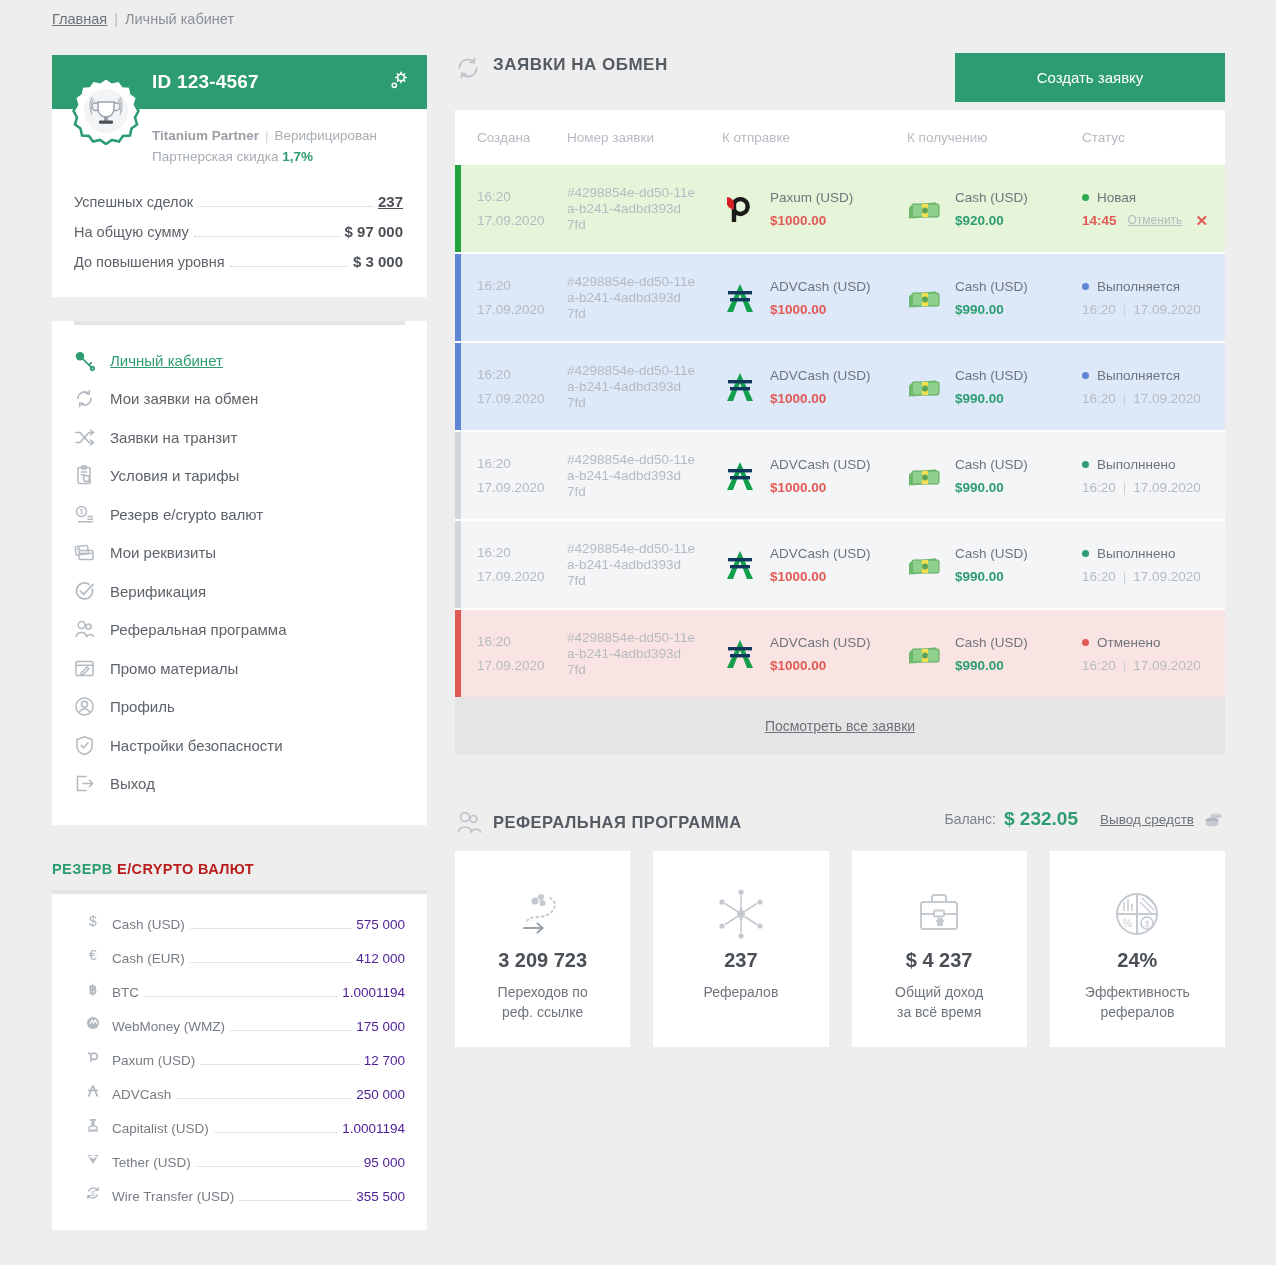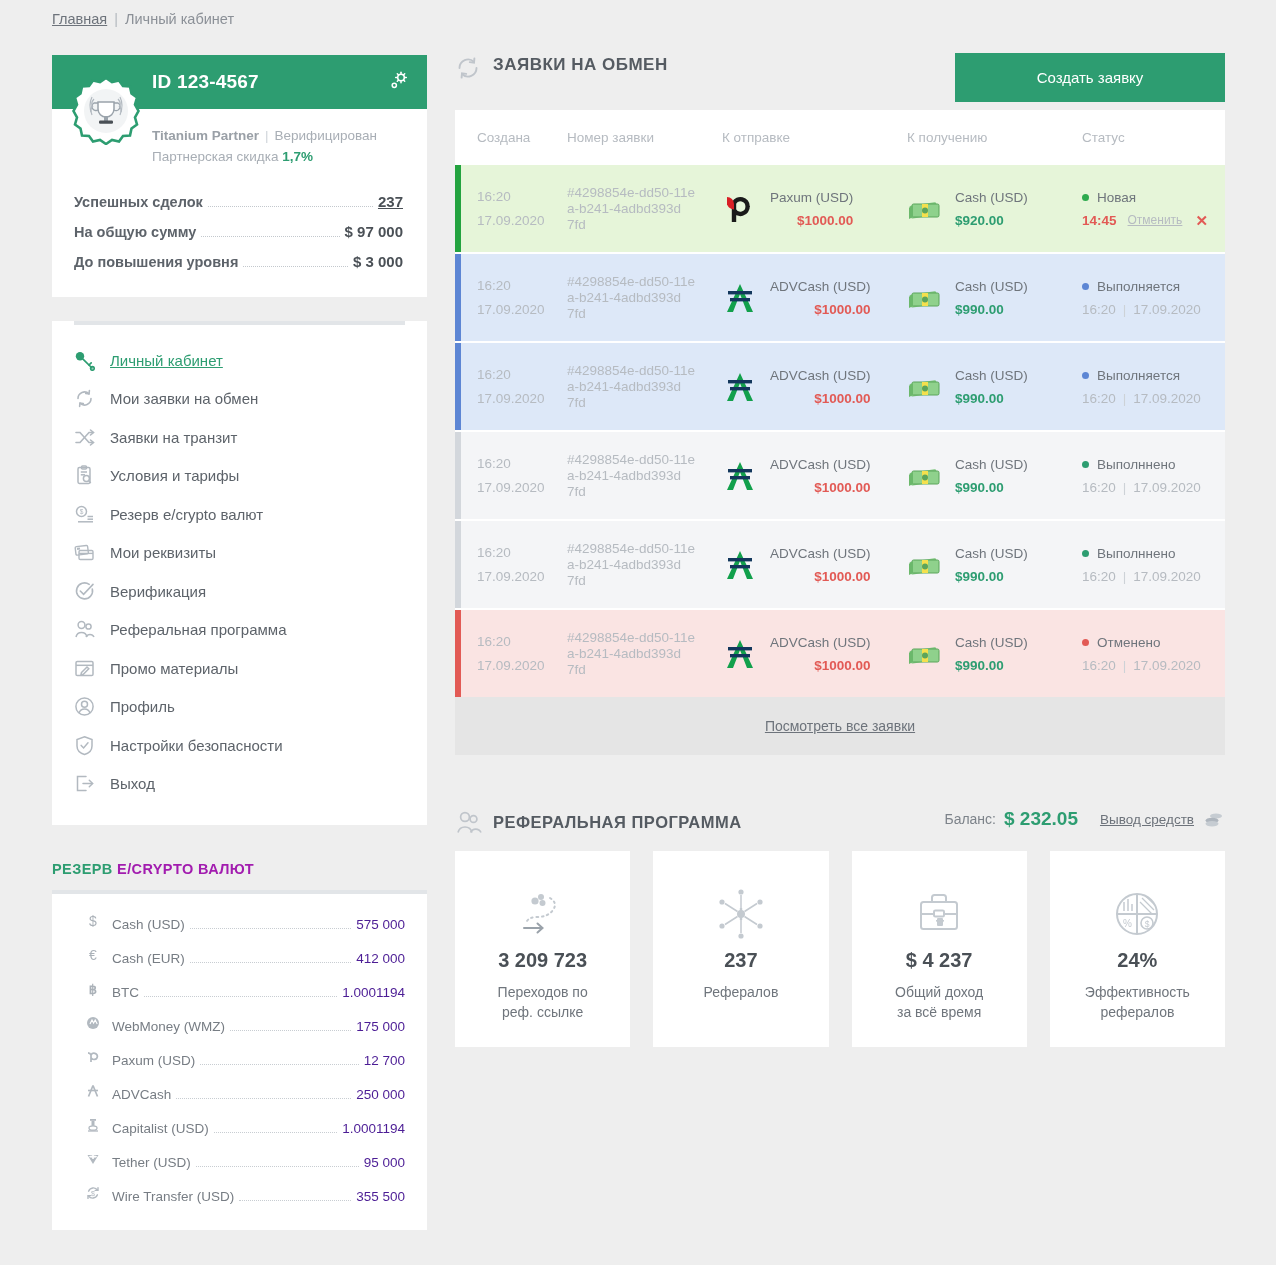--- a/index.html
+++ b/index.html
@@ -38,42 +38,42 @@
   .profile-sub .l1 b { color: #9aa0a7; }
   .profile-sub .l1 .bar { color: #cfd4d9; margin: 0 6px; }
   .profile-sub .l2 { font-size: 13.5px; color: #a8aeb5; line-height: 20px; }
   .profile-sub .l2 b { color: #2d9d71; font-weight: bold; }
 
   .stats { padding: 6px 24px 20px 22px; }
   .stat-row {
     display: flex; align-items: baseline; font-size: 14.5px;
     color: #5d636a; line-height: 30px; white-space: nowrap;
   }
-  .stat-row .lbl { flex: 0 0 auto; font-weight: bold; }
+  .stat-row .lbl { flex: 0 0 auto; }
   .stat-row .dots {
     flex: 1 1 auto; border-bottom: 1.5px dotted #c3c8cd;
     margin: 0 5px 4px 5px; min-width: 10px;
   }
   .stat-row .val { flex: 0 0 auto; font-weight: bold; color: #4a5056; font-size: 15px; }
   .stat-row .val.ul { text-decoration: underline; }
 
   
   .nav-card { background: #fff; margin-top: 24px; padding: 20px 0 22px 0; }
   .nav-card .topline { height: 4px; background: #e2e5e8; margin: -20px 22px 16px 22px; }
   .nav-item {
     display: flex; align-items: center; height: 38.5px; padding-left: 22px;
     font-size: 15px; color: #5d636a; cursor: pointer;
   }
   .nav-item .ico { width: 36px; flex: 0 0 36px; display: flex; align-items: center; }
   .nav-item.active .lbl { color: #2d9d71; text-decoration: underline; }
 
   
   .reserve-title { margin-top: 36px; font-size: 14.5px; font-weight: bold; letter-spacing: .4px; }
   .reserve-title .g { color: #2d9d71; }
-  .reserve-title .d { color: #a21caf; }
+  .reserve-title .d { color: #b91c1c; }
   .reserve-card { background: #fff; margin-top: 13px; padding: 14px 0 16px 0; }
   .reserve-card .topline { height: 4px; background: #e2e5e8; margin: -14px 0 14px 0; }
   .res-row {
     display: flex; align-items: baseline; font-size: 13.5px; color: #777d84;
     line-height: 34px; padding: 0 22px 0 22px; white-space: nowrap;
   }
   .res-row .ico { width: 38px; flex: 0 0 38px; display: flex; align-items: center; justify-content: center; }
   .res-row .nm { flex: 0 0 auto; }
   .res-row .dots { flex: 1 1 auto; border-bottom: 1.5px dotted #c8cdd2; margin: 0 5px 4px 5px; min-width: 8px; }
   .res-row .val { flex: 0 0 auto; color: #4c1d95; }
@@ -100,21 +100,21 @@
   .thead .c1 { margin-left: 22px; }
 
   .trow { display: flex; min-height: 87px; align-items: center; font-size: 13.5px; position: relative; }
   .trow .bar { position: absolute; left: 0; top: 0; bottom: 0; width: 6px; }
   .trow .c1 { margin-left: 22px; color: #b6bbc1; line-height: 24px; }
   .trow .c2 { color: #b6bbc1; line-height: 16px; padding-right: 18px; }
   .cell-pay { display: flex; align-items: center; }
   .cell-pay .logo { width: 48px; flex: 0 0 48px; display: flex; align-items: center; }
   .cell-pay .txt .nm { color: #6f757c; line-height: 23px; }
   .cell-pay .txt .amt { font-weight: bold; line-height: 23px; }
-  .amt.red { color: #e25a55; text-align: right; }
+  .amt.red { color: #e25a55; }
   .amt.green { color: #2d9d71; }
   .st .line1 { display: flex; align-items: center; line-height: 23px; color: #6f757c; }
   .st .dot { width: 7px; height: 7px; border-radius: 50%; margin-right: 8px; }
   .st .line2 { line-height: 23px; color: #b6bbc1; display: flex; align-items: center; }
   .st .line2 .pipe { margin: 0 7px; color: #cdd2d7; }
   .st .line2 .t-red { color: #e25a55; font-weight: bold; }
   .st .line2 a { color: #b6bbc1; text-decoration: underline; margin-left: 11px; font-size: 12px; }
   .st .xmark { color: #e25a55; margin-left: 13px; font-size: 15px; font-weight: bold; cursor: pointer; }
 
   .row-sep { height: 2px; background: #fff; }

